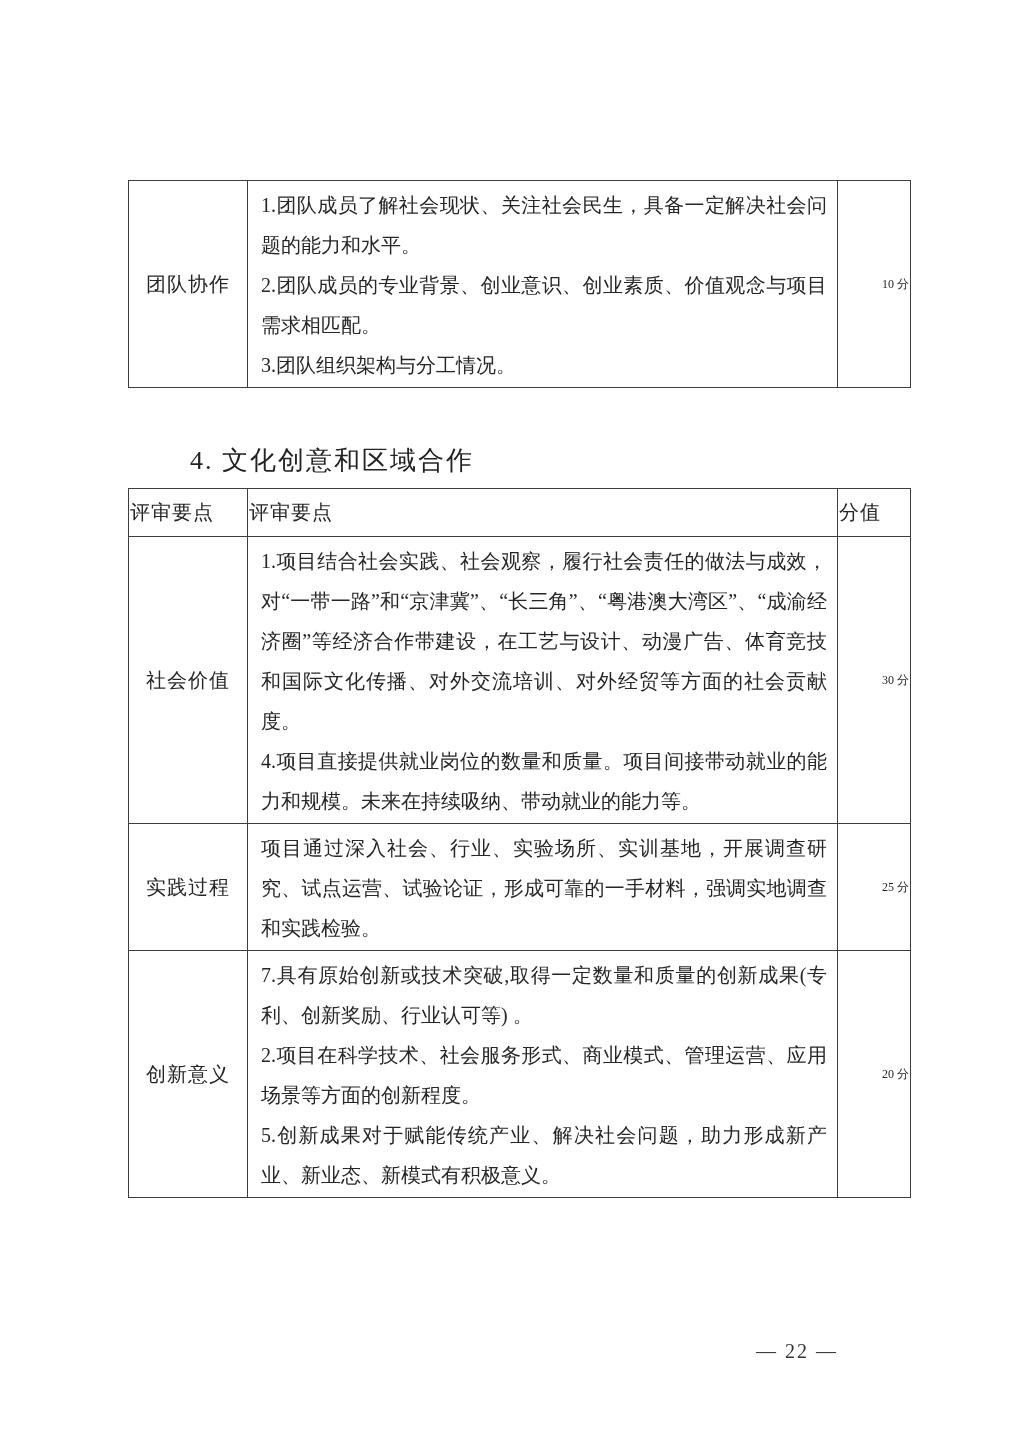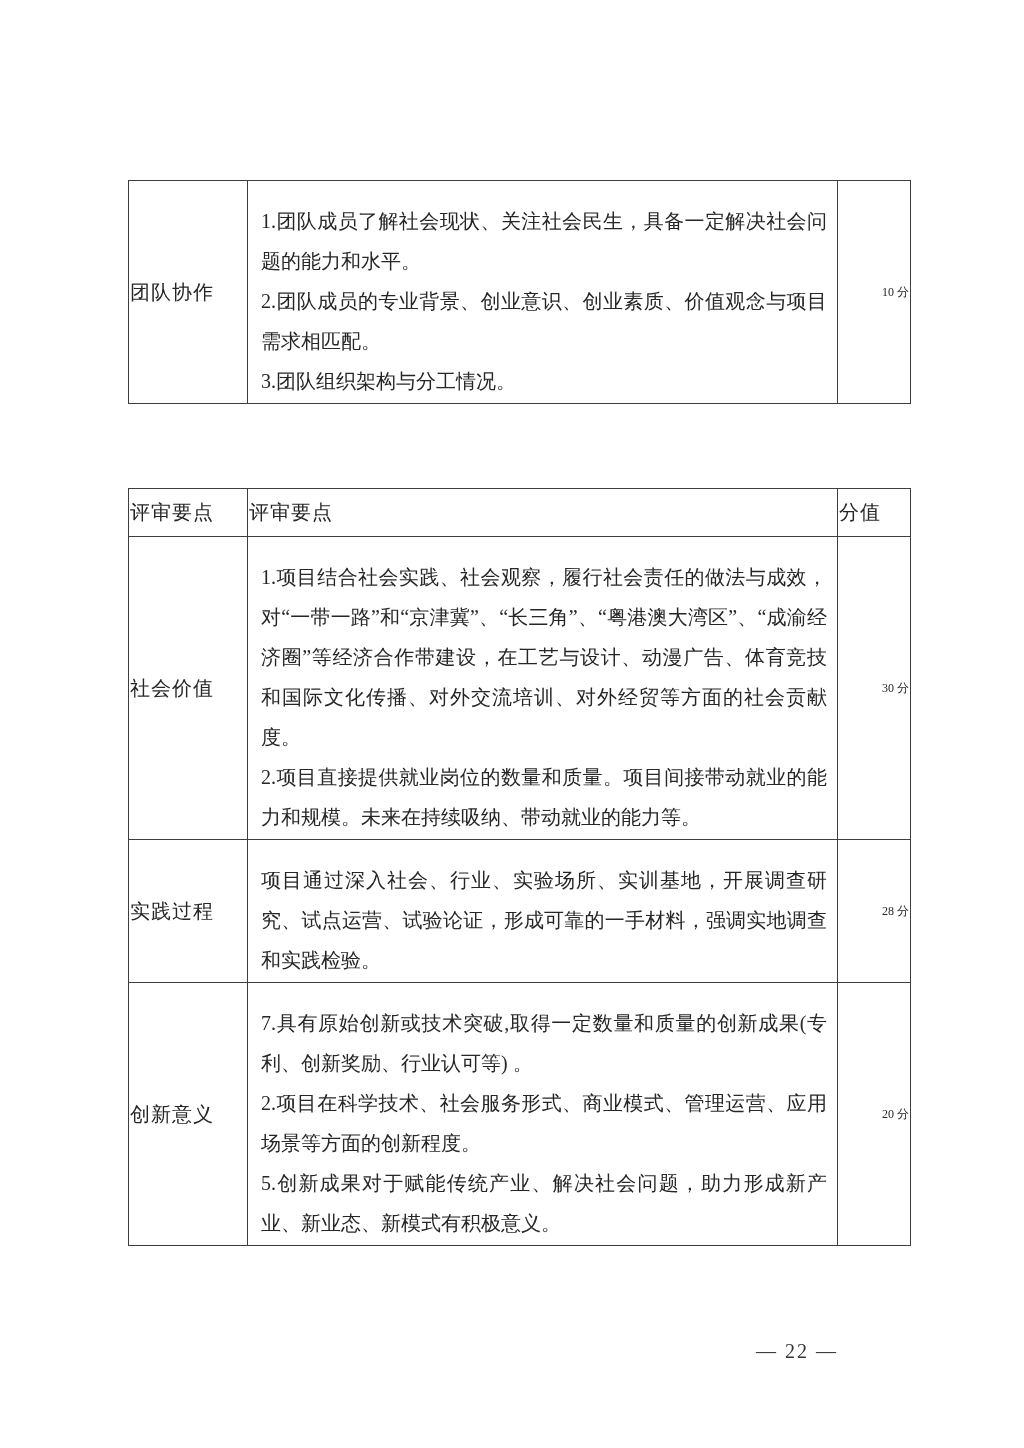--- a/index.html
+++ b/index.html
@@ -26,28 +26,29 @@
   col.c-score { width: 73px; }
   th.hdr-cell {
     height: 45px;
     font-weight: normal;
     font-size: 20px;
     text-align: left;
     vertical-align: middle;
     letter-spacing: 1px;
   }
   td.cat-cell {
+    text-align: center;
     vertical-align: middle;
     font-size: 20px;
     letter-spacing: 1px;
     border-radius: 7px;
   }
   td.crit-cell {
     vertical-align: middle;
-    padding: 20px 10px 2px 13px;
+    padding: 4px 10px 2px 13px;
   }
   td.crit-cell p {
     margin: 0;
     font-size: 20px;
     line-height: 40px;
     text-align: justify;
     text-justify: inter-ideograph;
   }
   td.score-cell {
     text-align: right;
@@ -97,48 +98,49 @@
           <p>1.团队成员了解社会现状、关注社会民生，具备一定解决社会问题的能力和水平。</p>
           <p>2.团队成员的专业背景、创业意识、创业素质、价值观念与项目需求相匹配。</p>
           <p>3.团队组织架构与分工情况。</p>
         </td>
         <td class="score-cell">10 分</td>
       </tr>
     </tbody>
       </table>
   </div>
 
+  <h2 class="section-heading">4. 文化创意和区域合作</h2>
 
   <div class="rubric-table-wrap">
     <table class="rubric">
       <colgroup>
           <col class="c-cat">
           <col class="c-crit">
           <col class="c-score">
         </colgroup>
       <tbody>
           <tr>
         <th class="hdr-cell">评审要点</th>
         <th class="hdr-cell">评审要点</th>
         <th class="hdr-cell">分值</th>
       </tr>
       <tr>
         <td class="cat-cell">社会价值</td>
         <td class="crit-cell">
           <p>1.项目结合社会实践、社会观察，履行社会责任的做法与成效，对“一带一路”和“京津冀”、“长三角”、“粤港澳大湾区”、“成渝经济圈”等经济合作带建设，在工艺与设计、动漫广告、体育竞技和国际文化传播、对外交流培训、对外经贸等方面的社会贡献度。</p>
-          <p>2.项目直接提供就业岗位的数量和质量。项目间接带动就业的能力和规模。未来在持续吸纳、带动就业的能力等。</p>
+          <p>4.项目直接提供就业岗位的数量和质量。项目间接带动就业的能力和规模。未来在持续吸纳、带动就业的能力等。</p>
         </td>
         <td class="score-cell">30 分</td>
       </tr>
       <tr>
         <td class="cat-cell">实践过程</td>
         <td class="crit-cell">
           <p>项目通过深入社会、行业、实验场所、实训基地，开展调查研究、试点运营、试验论证，形成可靠的一手材料，强调实地调查和实践检验。</p>
         </td>
-        <td class="score-cell">28 分</td>
+        <td class="score-cell">25 分</td>
       </tr>
       <tr>
         <td class="cat-cell">创新意义</td>
         <td class="crit-cell">
           <p>7.具有原始创新或技术突破,取得一定数量和质量的创新成果(专利、创新奖励、行业认可等) 。</p>
           <p>2.项目在科学技术、社会服务形式、商业模式、管理运营、应用场景等方面的创新程度。</p>
           <p>5.创新成果对于赋能传统产业、解决社会问题，助力形成新产业、新业态、新模式有积极意义。</p>
         </td>
         <td class="score-cell">20 分</td>
       </tr>

